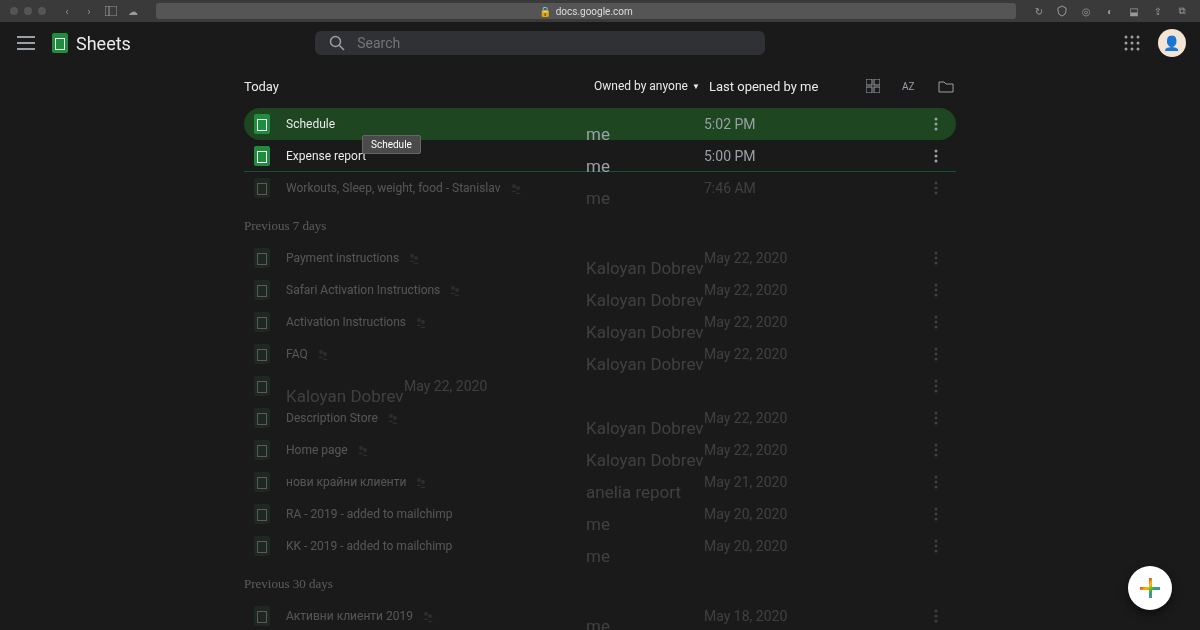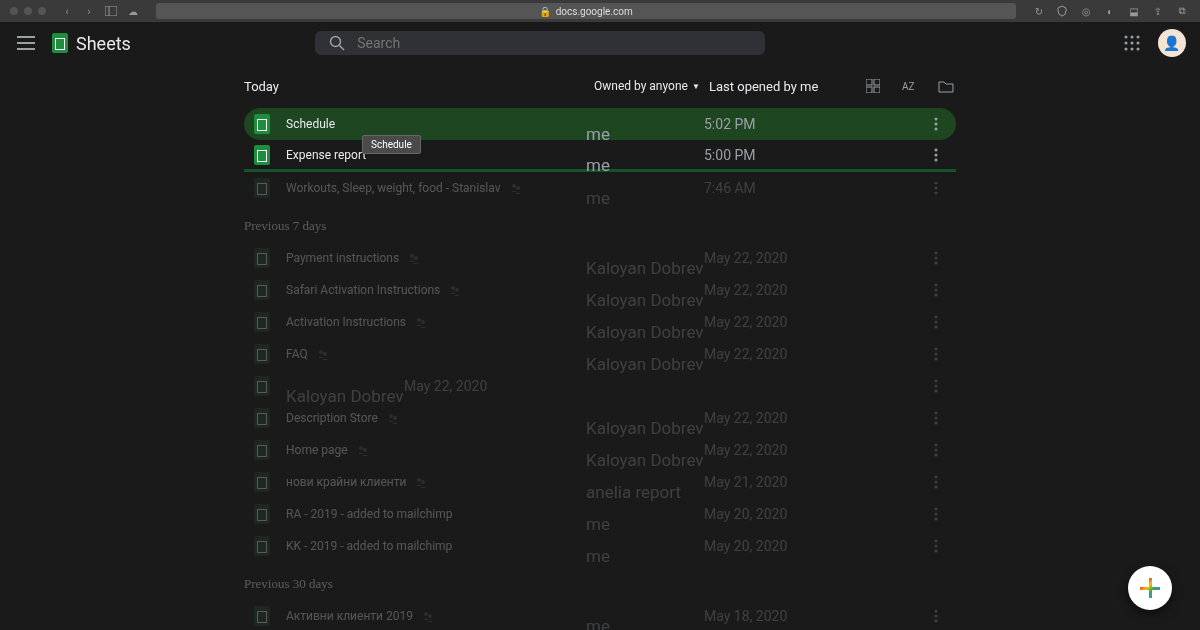--- a/index.html
+++ b/index.html
@@ -33,21 +33,21 @@
 .section-label { font-size: 13px; color: #e8eaed; flex: 0 0 350px; }
 .owner-filter { font-size: 12px; color: #e8eaed; flex: 0 0 115px; display: flex; align-items: center; gap: 4px; cursor: pointer; }
 .sort-label { font-size: 13px; color: #e8eaed; flex: 1; }
 .view-icons { display: flex; gap: 18px; align-items: center; color: #9aa0a6; }
 .view-icon { width: 18px; height: 18px; display: flex; align-items: center; justify-content: flex-start; cursor: pointer; }
 
 .file-list { }
 .file-row { display: flex; align-items: center; height: 32px; padding: 0 10px; border-radius: 16px; cursor: pointer; position: relative; }
 .file-row.highlighted { background: #1e4620; }
 .file-row.dimmed { opacity: 0.28; }
-.file-row:not(.highlighted):not(.dimmed) { border-bottom: 3px solid #14532d; border-radius: 0; }
+.file-row:not(.highlighted):not(.dimmed) { border-bottom: 1px solid #14532d; border-radius: 0; }
 .row-icon { width: 16px; height: 20px; background: #1e8e3e; border-radius: 2px; margin-right: 16px; flex-shrink: 0; position: relative; }
 .row-icon::after { content: ''; position: absolute; top: 5px; left: 3px; right: 3px; bottom: 3px; border: 1px solid #fff; }
 .row-icon.dim { background: #2a4a30; }
 .row-name { flex: 0 0 300px; font-size: 12px; color: #e8eaed; display: flex; align-items: center; gap: 8px; }
 .shared-badge { width: 14px; height: 14px; opacity: 0.5; }
 .row-owner { flex: 0 0 118px; font-size: 17px; color: #9aa0a6; margin-top: 20px; }
 .row-date { flex: 1; font-size: 14px; color: #9aa0a6; }
 .row-more { width: 20px; height: 20px; display: flex; align-items: center; justify-content: center; color: #9aa0a6; cursor: pointer; }
 
 .section-header { font-size: 13px; color: #e8eaed; padding: 14px 0 8px 0; }

